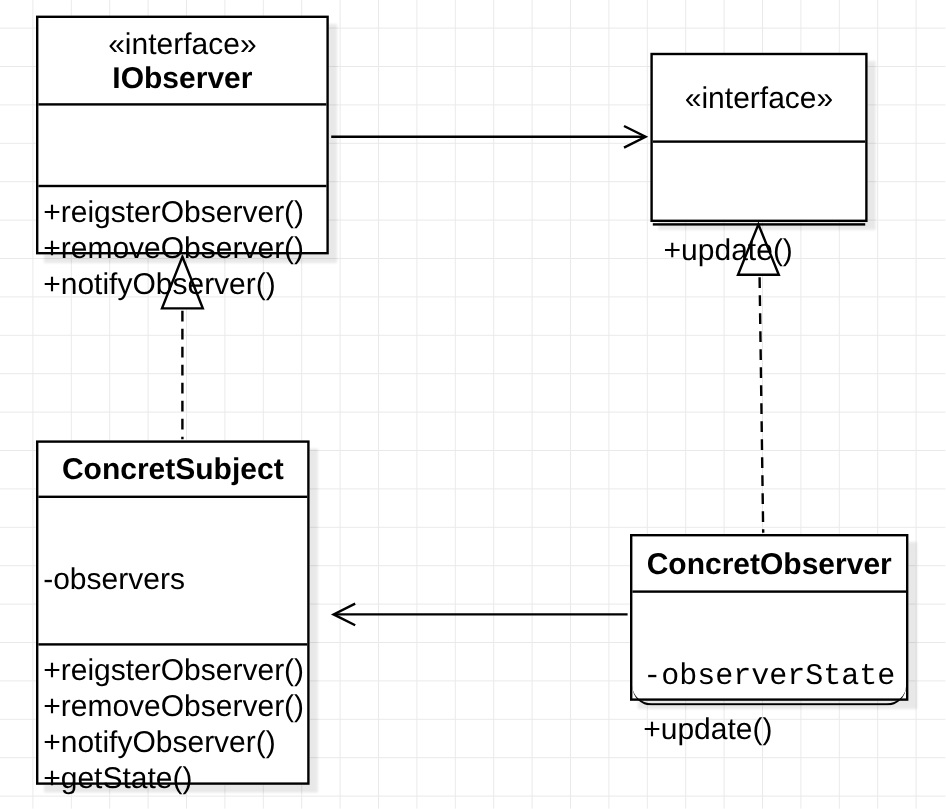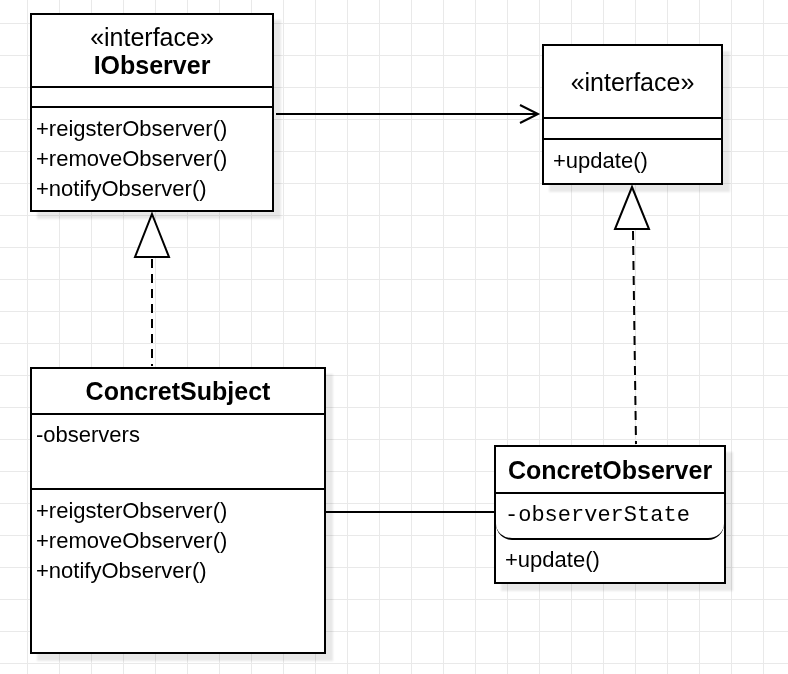--- a/index.html
+++ b/index.html
@@ -33,23 +33,23 @@
   }
   .sec { box-sizing: border-box; overflow: hidden; }
   .sec-title {
     display: flex; flex-direction: column;
     align-items: center; justify-content: center;
     font-size: 25px; line-height: 28px; font-weight: bold;
     border-bottom: 2px solid #000;
     text-align: center;
   }
   .stereotype { font-weight: normal; }
-  .sec-attrs { border-bottom: 2px solid #000; }
+  .sec-attrs { border-bottom: 2px solid #000; margin-top: 48px; }
   .sec-attrs, .sec-methods {
-    font-size: 22px; line-height: 30px;
+    font-size: 25px; line-height: 30px;
   }
   .pad-l4 { padding-left: 4px; }
   .pad-l9 { padding-left: 9px; border-radius: 16px; }
   .member { white-space: nowrap; }
 </style>
 </head>
 <body>
 
 <div class="canvas">
 
@@ -92,35 +92,36 @@
   <div class="uml-box" style="left:542px; top:44px; width:181px; height:141px;">
     <div class="sec sec-title" style="height:73px;">
       <div class="stereotype">«interface»</div>
     </div>
     <div class="sec sec-attrs" style="height:21px;"></div>
     <div class="sec sec-methods pad-l9" style="height:43px; padding-top:6px;">
       <div class="member">+update()</div>
     </div>
   </div>
 
-  <div class="uml-box" style="left:30px; top:367px; width:296px; height:287px;">
+  <div class="uml-box" style="left:30px; top:367px; width:228px; height:287px;">
     <div class="sec sec-title" style="height:46px;">
       <div>ConcretSubject</div>
     </div>
     <div class="sec sec-attrs pad-l4" style="height:75px; padding-top:5px;">
       <div class="member">-observers</div>
     </div>
     <div class="sec sec-methods pad-l4" style="height:162px; padding-top:6px;">
       <div class="member">+reigsterObserver()</div>
       <div class="member">+removeObserver()</div>
       <div class="member">+notifyObserver()</div>
+      <div class="member">+getState()</div>
     </div>
   </div>
 
-  <div class="uml-box" style="left:494px; top:445px; width:232px; height:139px;">
+  <div class="uml-box" style="left:525px; top:445px; width:232px; height:139px;">
     <div class="sec sec-title" style="height:47px;">
       <div>ConcretObserver</div>
     </div>
     <div class="sec sec-attrs pad-l9" style="height:46px; padding-top:7px;font-family:Liberation Mono, monospace;">
       <div class="member">-observerState</div>
     </div>
     <div class="sec sec-methods pad-l9" style="height:42px; padding-top:5px;">
       <div class="member">+update()</div>
     </div>
   </div>

